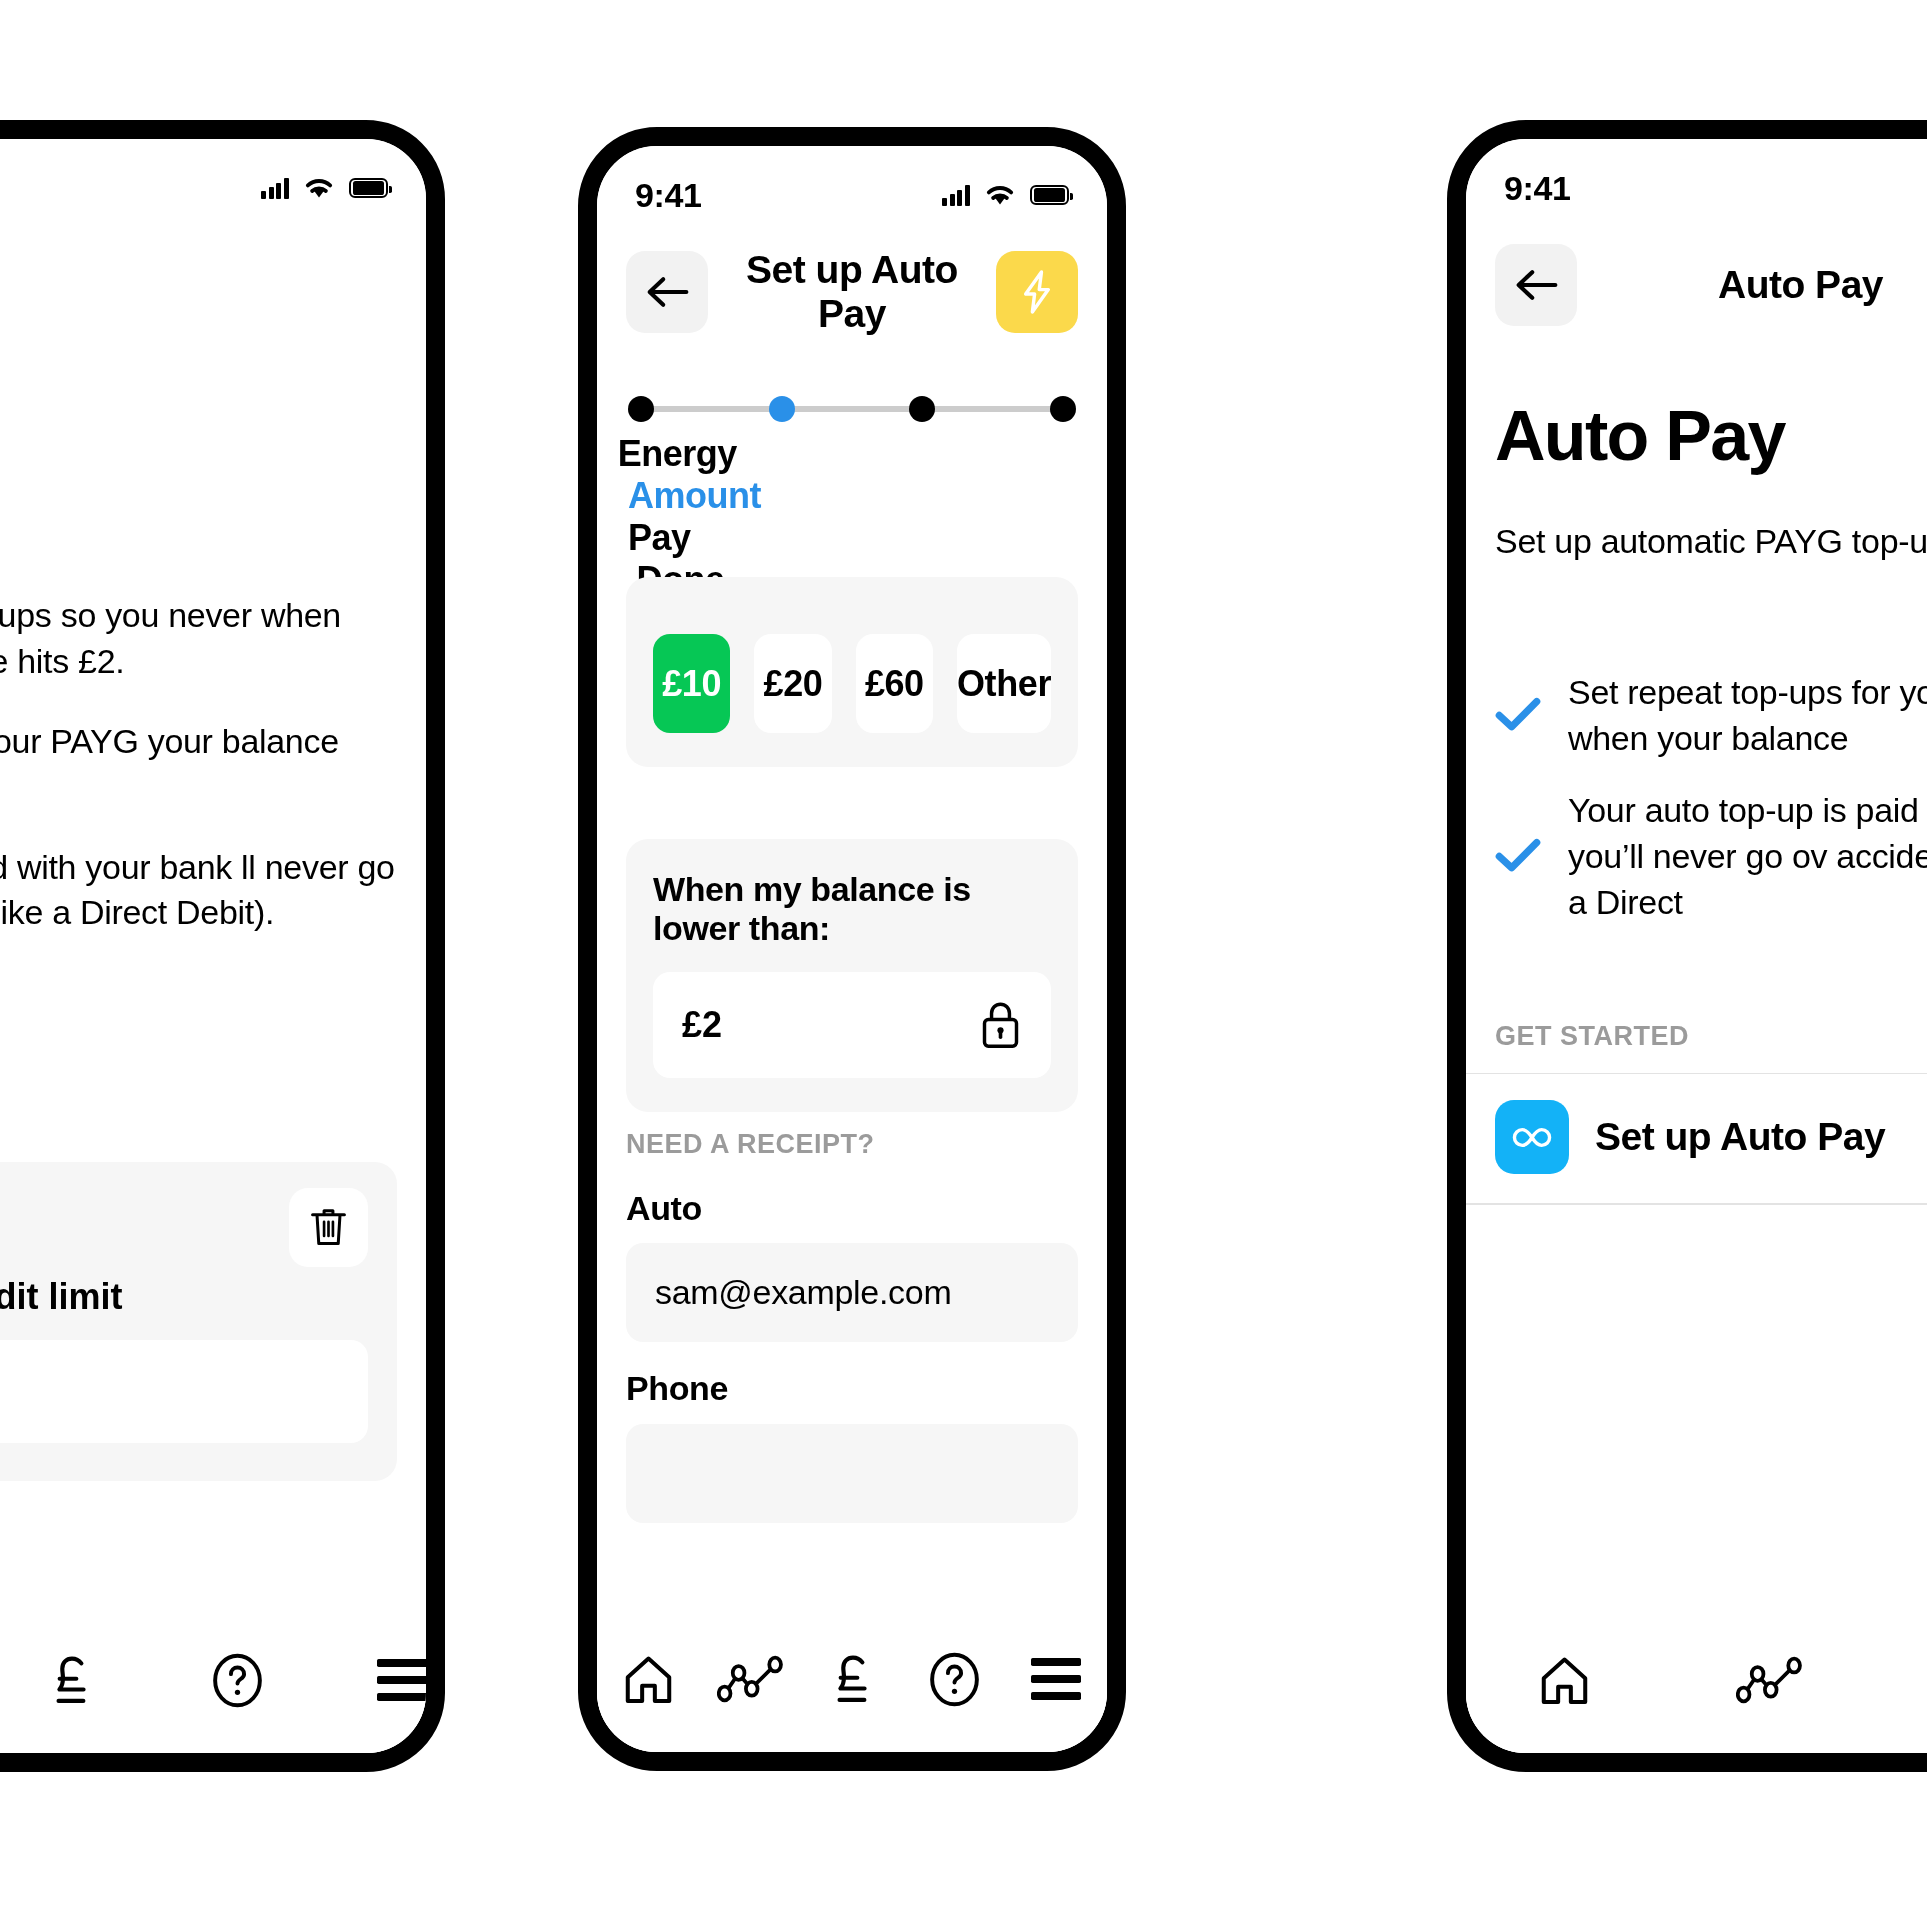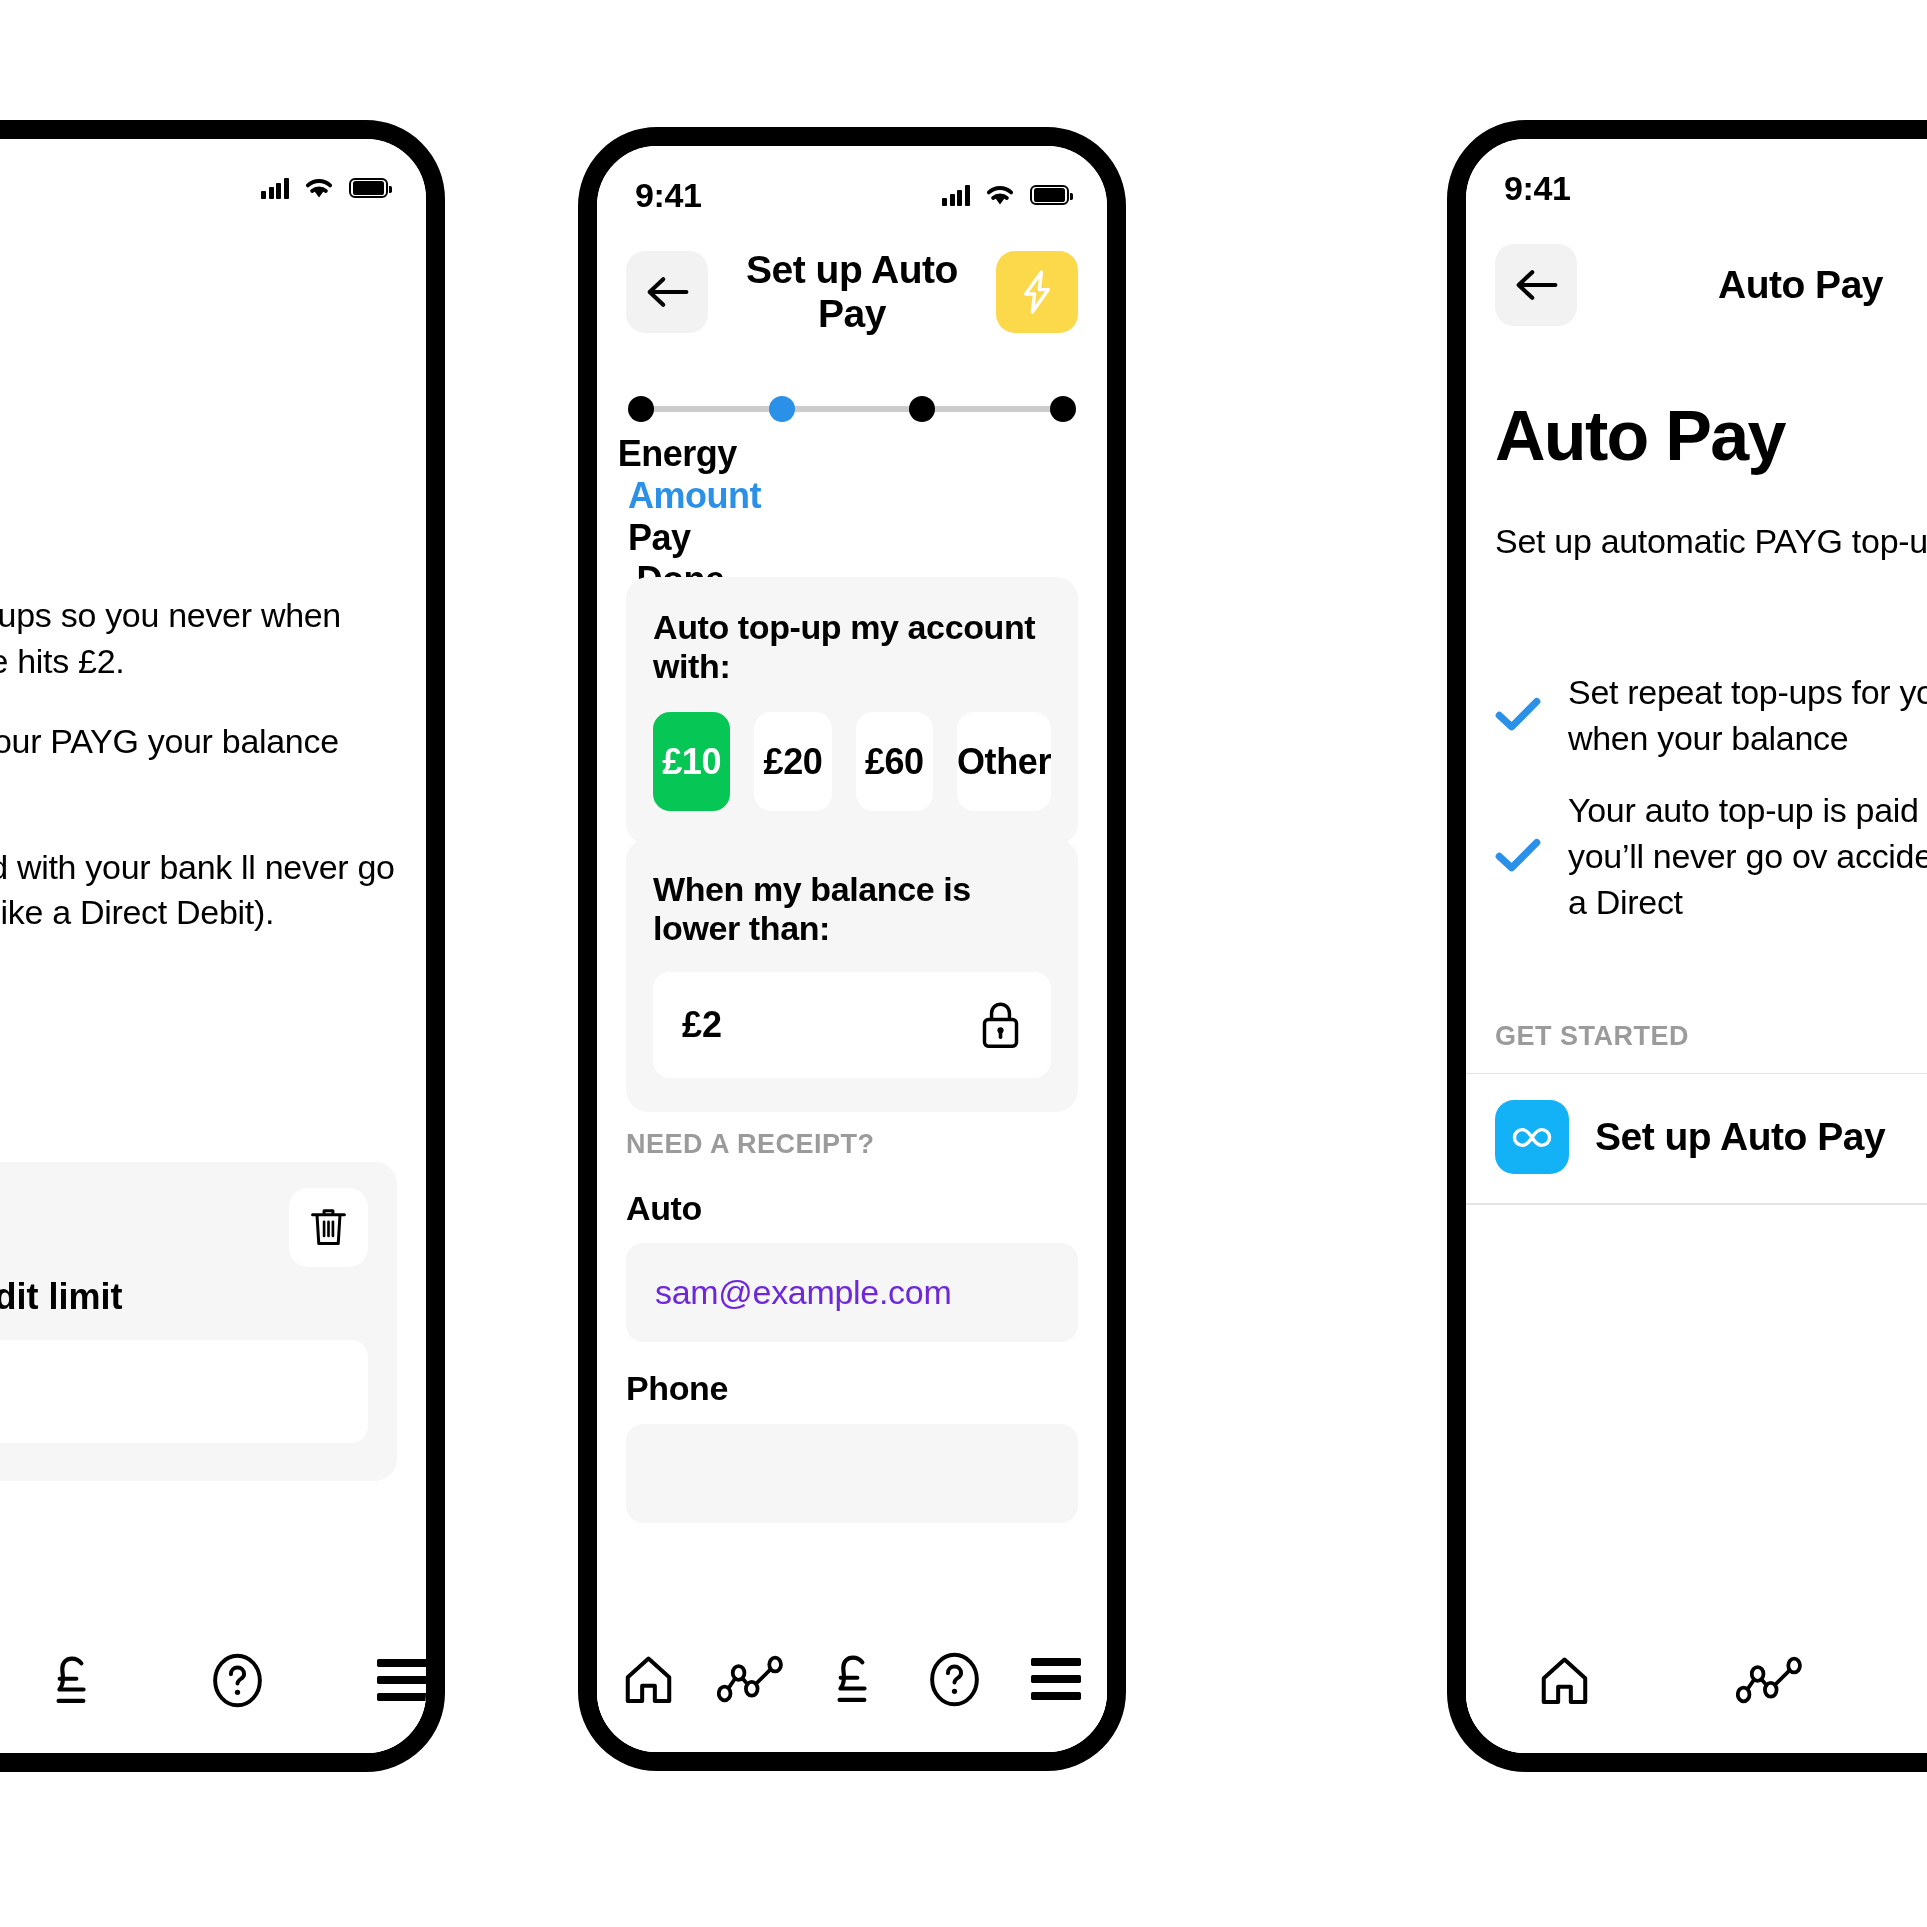--- a/index.html
+++ b/index.html
@@ -118,21 +118,21 @@
     background:#ffffff;
     display:flex; align-items:center;
     padding: 0 29px;
     font-size: 36px; font-weight: 600; color:#000;
   }
   .field .val { flex:1; }
 
   .inputbox {
     height: 99px; border-radius: 17px; background:#f6f6f6;
     display:flex; align-items:center; padding: 0 29px;
-    font-size: 34px; color:#6d28d9; letter-spacing:-0.3px;
+    font-size: 34px; color:#000000; letter-spacing:-0.3px;
   }
   .label-sm { font-size: 34px; font-weight:700; color:#000; letter-spacing:-0.4px; }
 
   
   .check-row { display:flex; gap: 27px; align-items:center; margin-bottom: 26px; }
   .check-ico { flex:0 0 auto; width:46px; }
 
   .section-div { height:1.7px; background:#e3e3e3; }
   .list-row {
     display:flex; align-items:center; gap: 26px;
@@ -292,21 +292,20 @@
         </div>
         <div class="step-labels">
           <span>Energy</span>
           <span class="active">Amount</span>
           <span>Pay</span>
           <span>Done</span>
         </div>
       </div>
 
       <div class="card" style="position:absolute; left:29px; right:29px; top:431px;">
-        <div class="card-title">Auto top-up my account with:</div>
         <div class="chip-row">
           <div class="chip selected">£10</div>
           <div class="chip">£20</div>
           <div class="chip">£60</div>
           <div class="chip">Other</div>
         </div>
       </div>
 
       <div class="card" style="position:absolute; left:29px; right:29px; top:693px;">
         <div class="card-title">When my balance is lower than:</div>

